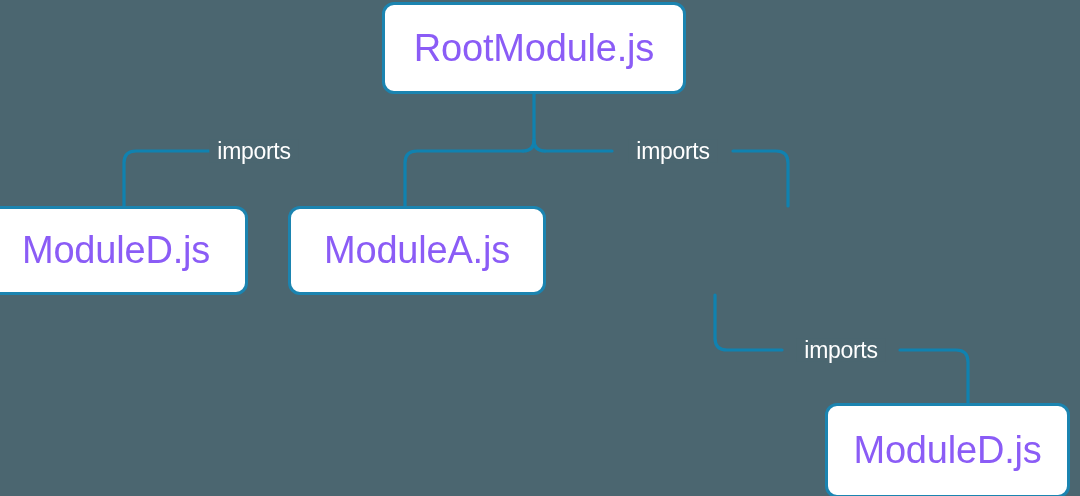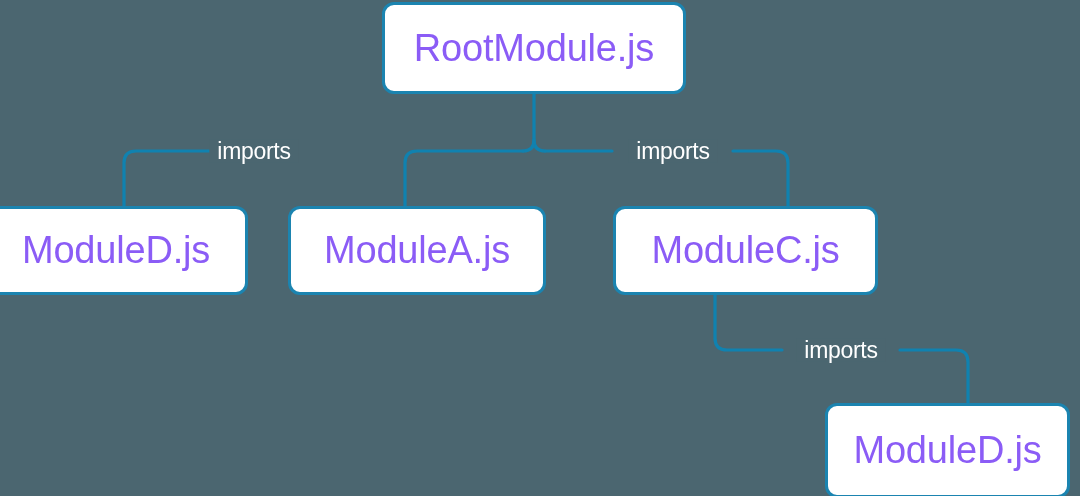--- a/index.html
+++ b/index.html
@@ -81,23 +81,20 @@
   </div>
 
   <div class="node-box" style="left:-16px; top:206px; width:264px; height:89px;">
     <span class="node-label">ModuleD.js</span>
   </div>
 
   <div class="node-box" style="left:288px; top:206px; width:258px; height:89px;">
     <span class="node-label">ModuleA.js</span>
   </div>
 
-  <div class="node-box" style="left:613px; top:206px; width:265px; height:89px;">
-    <span class="node-label">ModuleC.js</span>
-  </div>
 
   <div class="node-box" style="left:825px; top:403px; width:245px; height:95px;">
     <span class="node-label">ModuleD.js</span>
   </div>
 
   <span class="edge-label" style="left:254px; top:151px;">imports</span>
 
   <span class="edge-label" style="left:673px; top:151px;">imports</span>
 
   <span class="edge-label" style="left:841px; top:350px;">imports</span>

